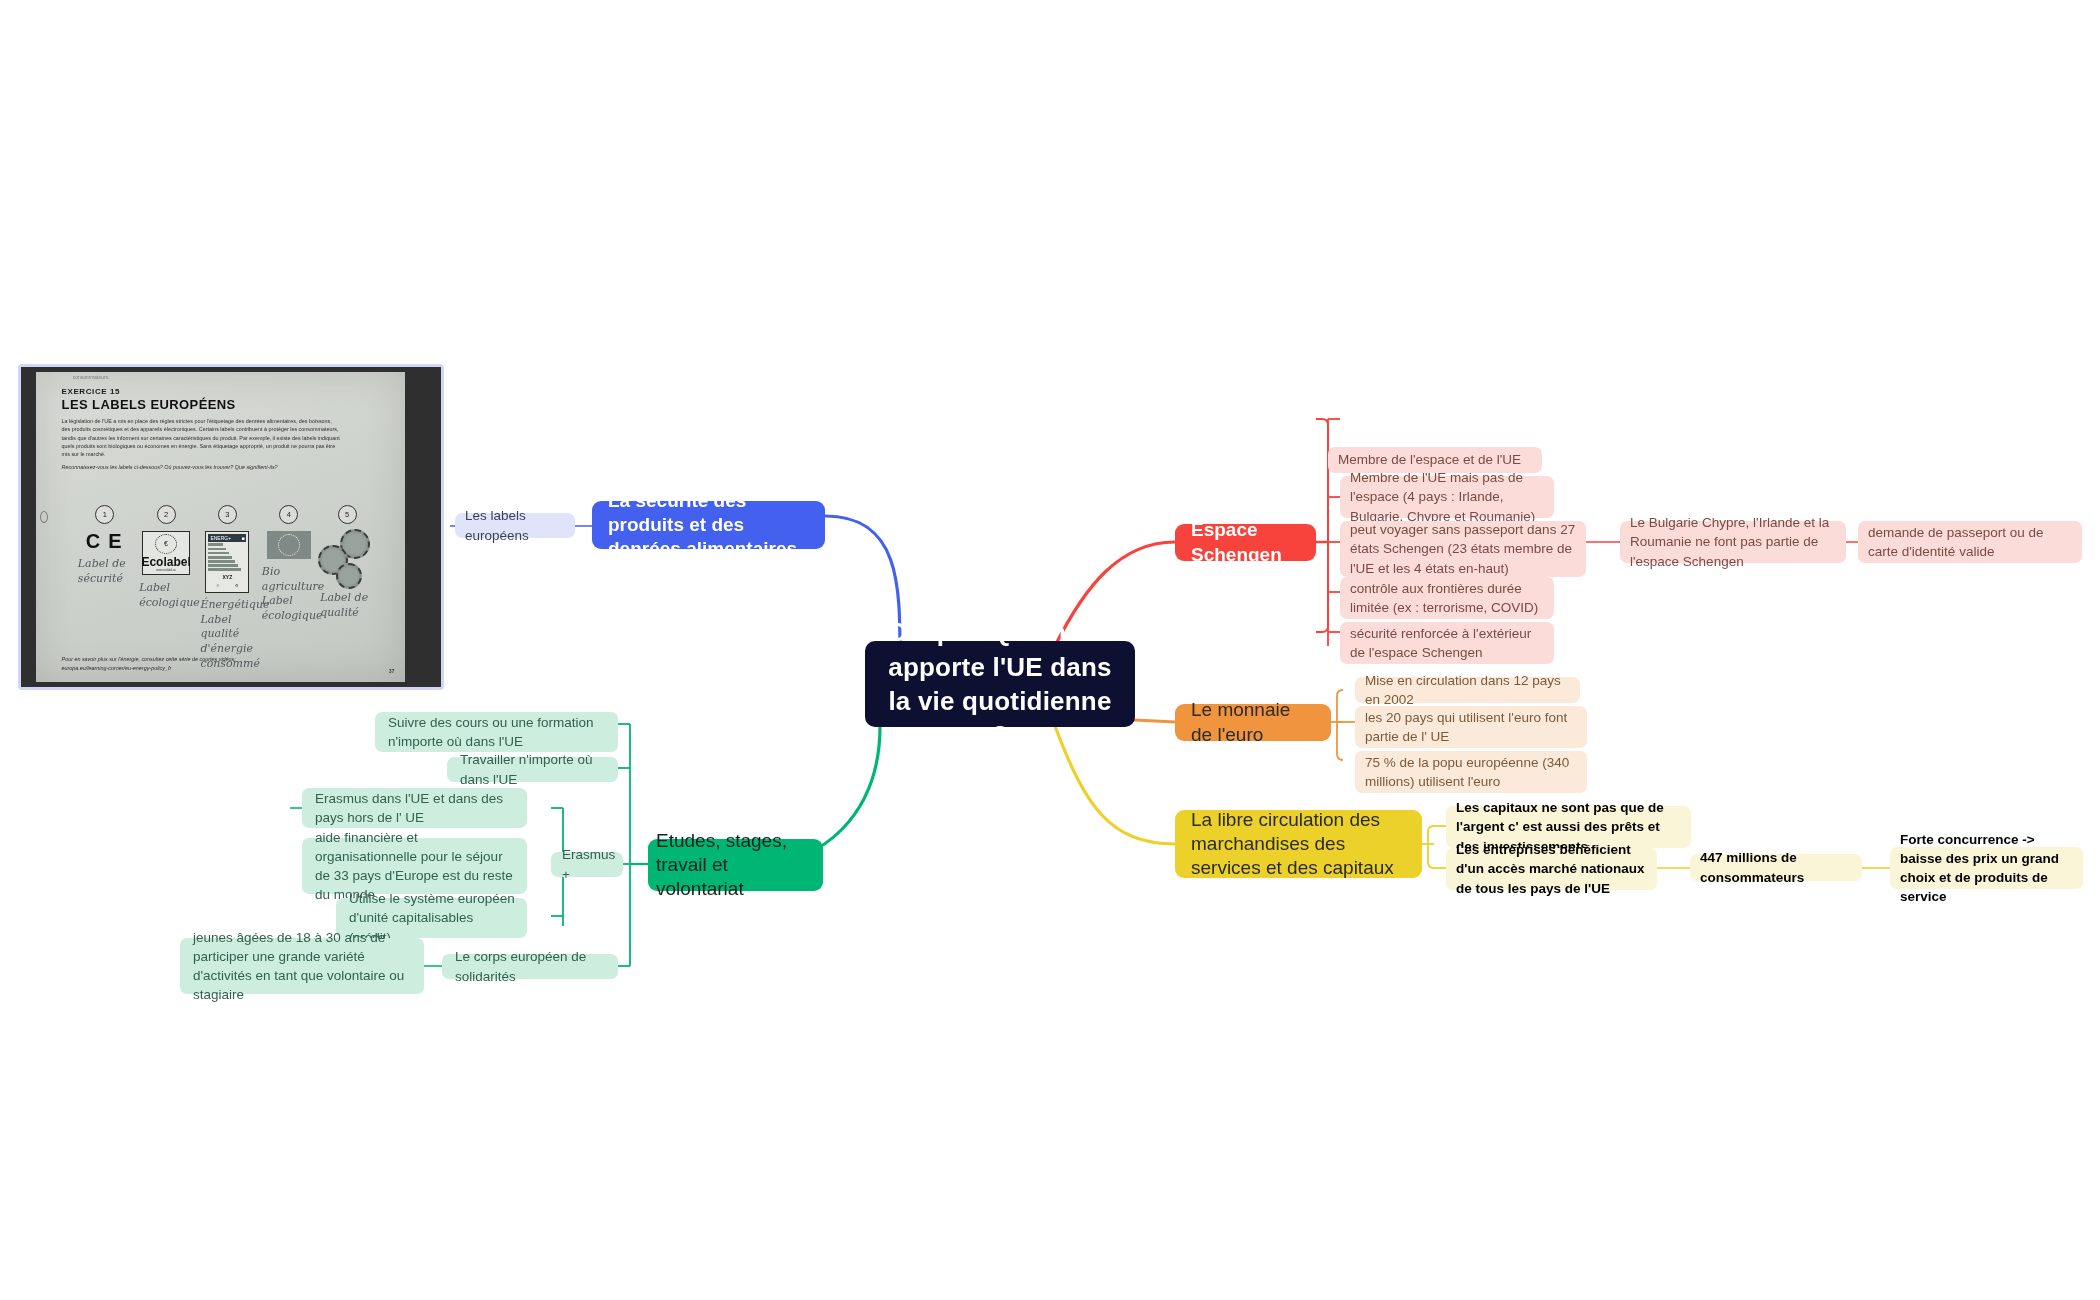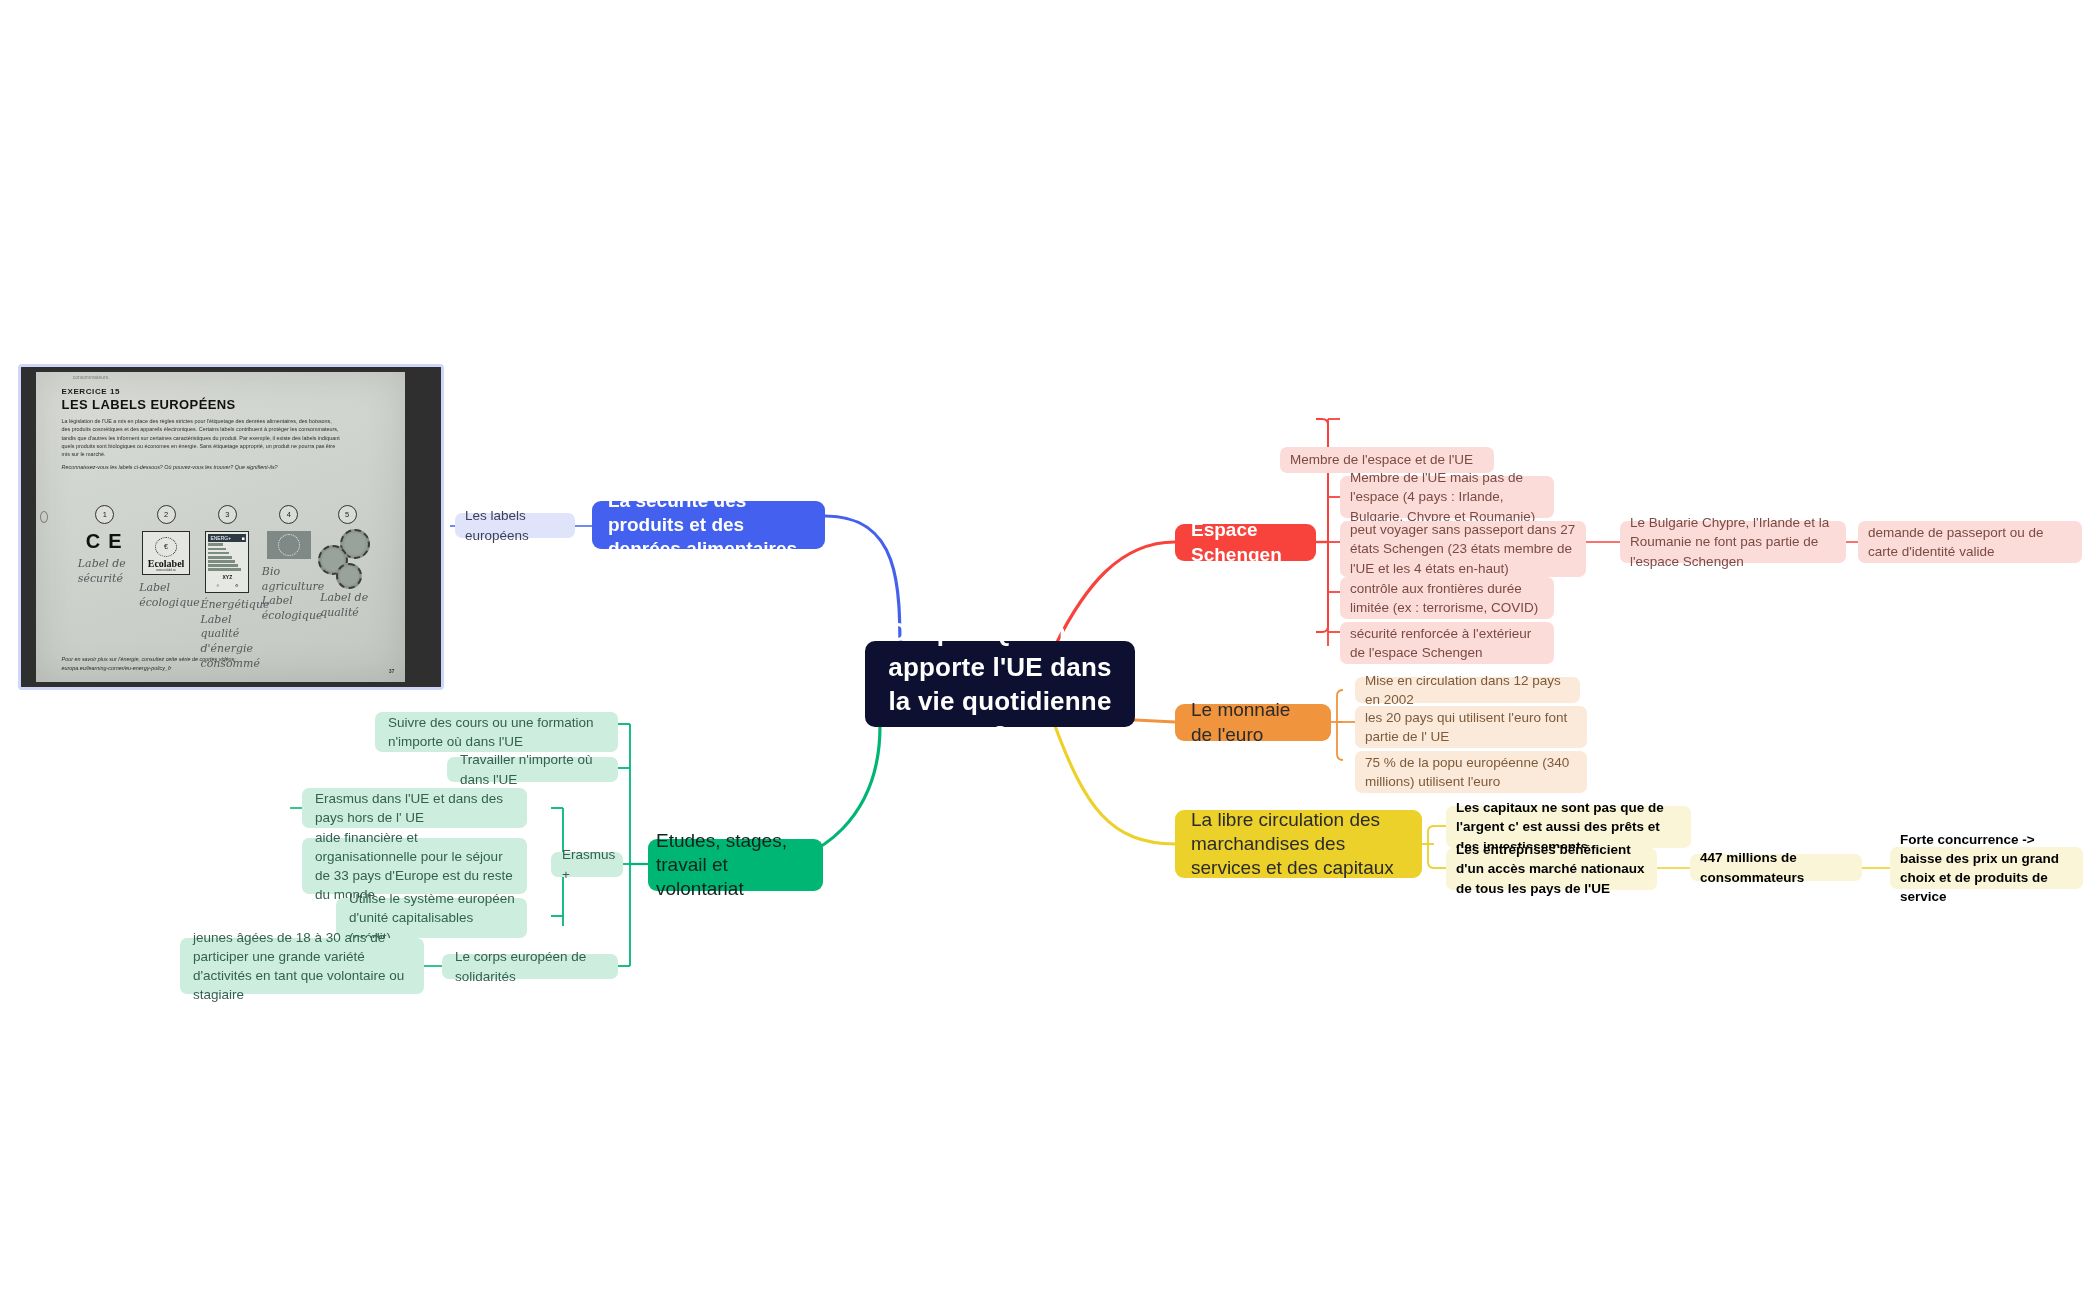--- a/index.html
+++ b/index.html
@@ -85,21 +85,21 @@
     display:flex;align-items:center;justify-content:center;
     margin:0 auto 7px auto;background:rgba(255,255,255,.25);
   }
   .ce{font-size:20px;font-weight:700;color:#111;text-align:center;letter-spacing:2px;line-height:1;}
   .ecobox{
     width:46px;height:40px;margin:0 auto;border:1px solid #2a2a2a;background:#e4e7e1;
     display:flex;flex-direction:column;align-items:center;justify-content:flex-end;padding-bottom:2px;
   }
   .ecoflower{width:20px;height:18px;border:1.4px dotted #2a2a2a;border-radius:50%;margin-bottom:1px;
              display:flex;align-items:center;justify-content:center;font-size:7px;color:#222;}
-  .ecotxt{font-size:10px;font-weight:700;color:#111;font-family:Liberation Serif, serif;}
+  .ecotxt{font-size:12px;font-weight:700;color:#111;font-family:Liberation Sans, sans-serif;}
   .ecourl{font-size:2.6px;color:#333;}
   .energybox{width:44px;height:62px;margin:0 auto;border:1px solid #2b2b2b;background:#e6e9e3;padding:2px;box-sizing:border-box;}
   .energyhdr{background:#2e3b45;color:#fff;font-size:5px;padding:1px 2px;display:flex;justify-content:space-between;}
   .bar{height:2.6px;margin-top:1.6px;background:#7c8c80;}
   .eflag{width:44px;height:28px;margin:0 auto;background:#7f8a86;position:relative;}
   .eflag .stars{position:absolute;left:50%;top:50%;transform:translate(-50%,-50%);
     width:20px;height:20px;border-radius:50%;border:1.2px dotted #e9ece8;}
   .seal{border-radius:50%;border:2.2px dashed #3a3a3a;background:radial-gradient(circle,#9aa29c 0 55%,#6f7772 100%);}
   .hand{
     font-family:"DejaVu Serif",serif;font-style:italic;color:#55585b;font-size:11px;line-height:1.35;
@@ -248,21 +248,21 @@
     </div>
   </div>
 
   <div class="node root" style="left:865px;top:615px;width:270px;height:86px;">Chap 3 :Que nous apporte l'UE dans la vie quotidienne ?</div>
 
   <div class="node l1 blue" style="left:592px;top:475px;width:233px;height:48px;">La sécurité des produits et des denrées alimentaires</div>
   <div class="node leaf blue" style="left:455px;top:487px;width:120px;height:25px;">Les labels européens</div>
 
   <div class="node l1 red" style="left:1175px;top:498px;width:141px;height:37px;">Espace Schengen</div>
 
-  <div class="node leaf red" style="left:1280px;top:421px;width:214px;height:26px;">Membre de l'espace et de l'UE</div>
+  <div class="node leaf red" style="left:1328px;top:421px;width:214px;height:26px;">Membre de l'espace et de l'UE</div>
   <div class="node leaf red" style="left:1340px;top:450px;width:214px;height:42px;">Membre de l'UE mais pas de l'espace (4 pays : Irlande, Bulgarie, Chypre et Roumanie)</div>
   <div class="node leaf red" style="left:1340px;top:495px;width:246px;height:56px;">peut voyager sans passeport dans 27 états Schengen (23 états membre de l'UE et les 4 états en-haut)</div>
   <div class="node leaf red" style="left:1340px;top:551px;width:214px;height:42px;">contrôle aux frontières durée limitée (ex : terrorisme, COVID)</div>
   <div class="node leaf red" style="left:1340px;top:596px;width:214px;height:42px;">sécurité renforcée à l'extérieur de l'espace Schengen</div>
 
   <div class="node leaf red" style="left:1620px;top:495px;width:226px;height:42px;">Le Bulgarie Chypre, l'Irlande et la Roumanie ne font pas partie de l'espace Schengen</div>
   <div class="node leaf red" style="left:1858px;top:495px;width:224px;height:42px;">demande de passeport ou de carte d'identité valide</div>
 
   <div class="node l1 orange" style="left:1175px;top:678px;width:156px;height:37px;justify-content:center;">Le monnaie de l'euro</div>
   <div class="node leaf orange" style="left:1355px;top:651px;width:225px;height:26px;">Mise en circulation dans 12 pays en 2002</div>

